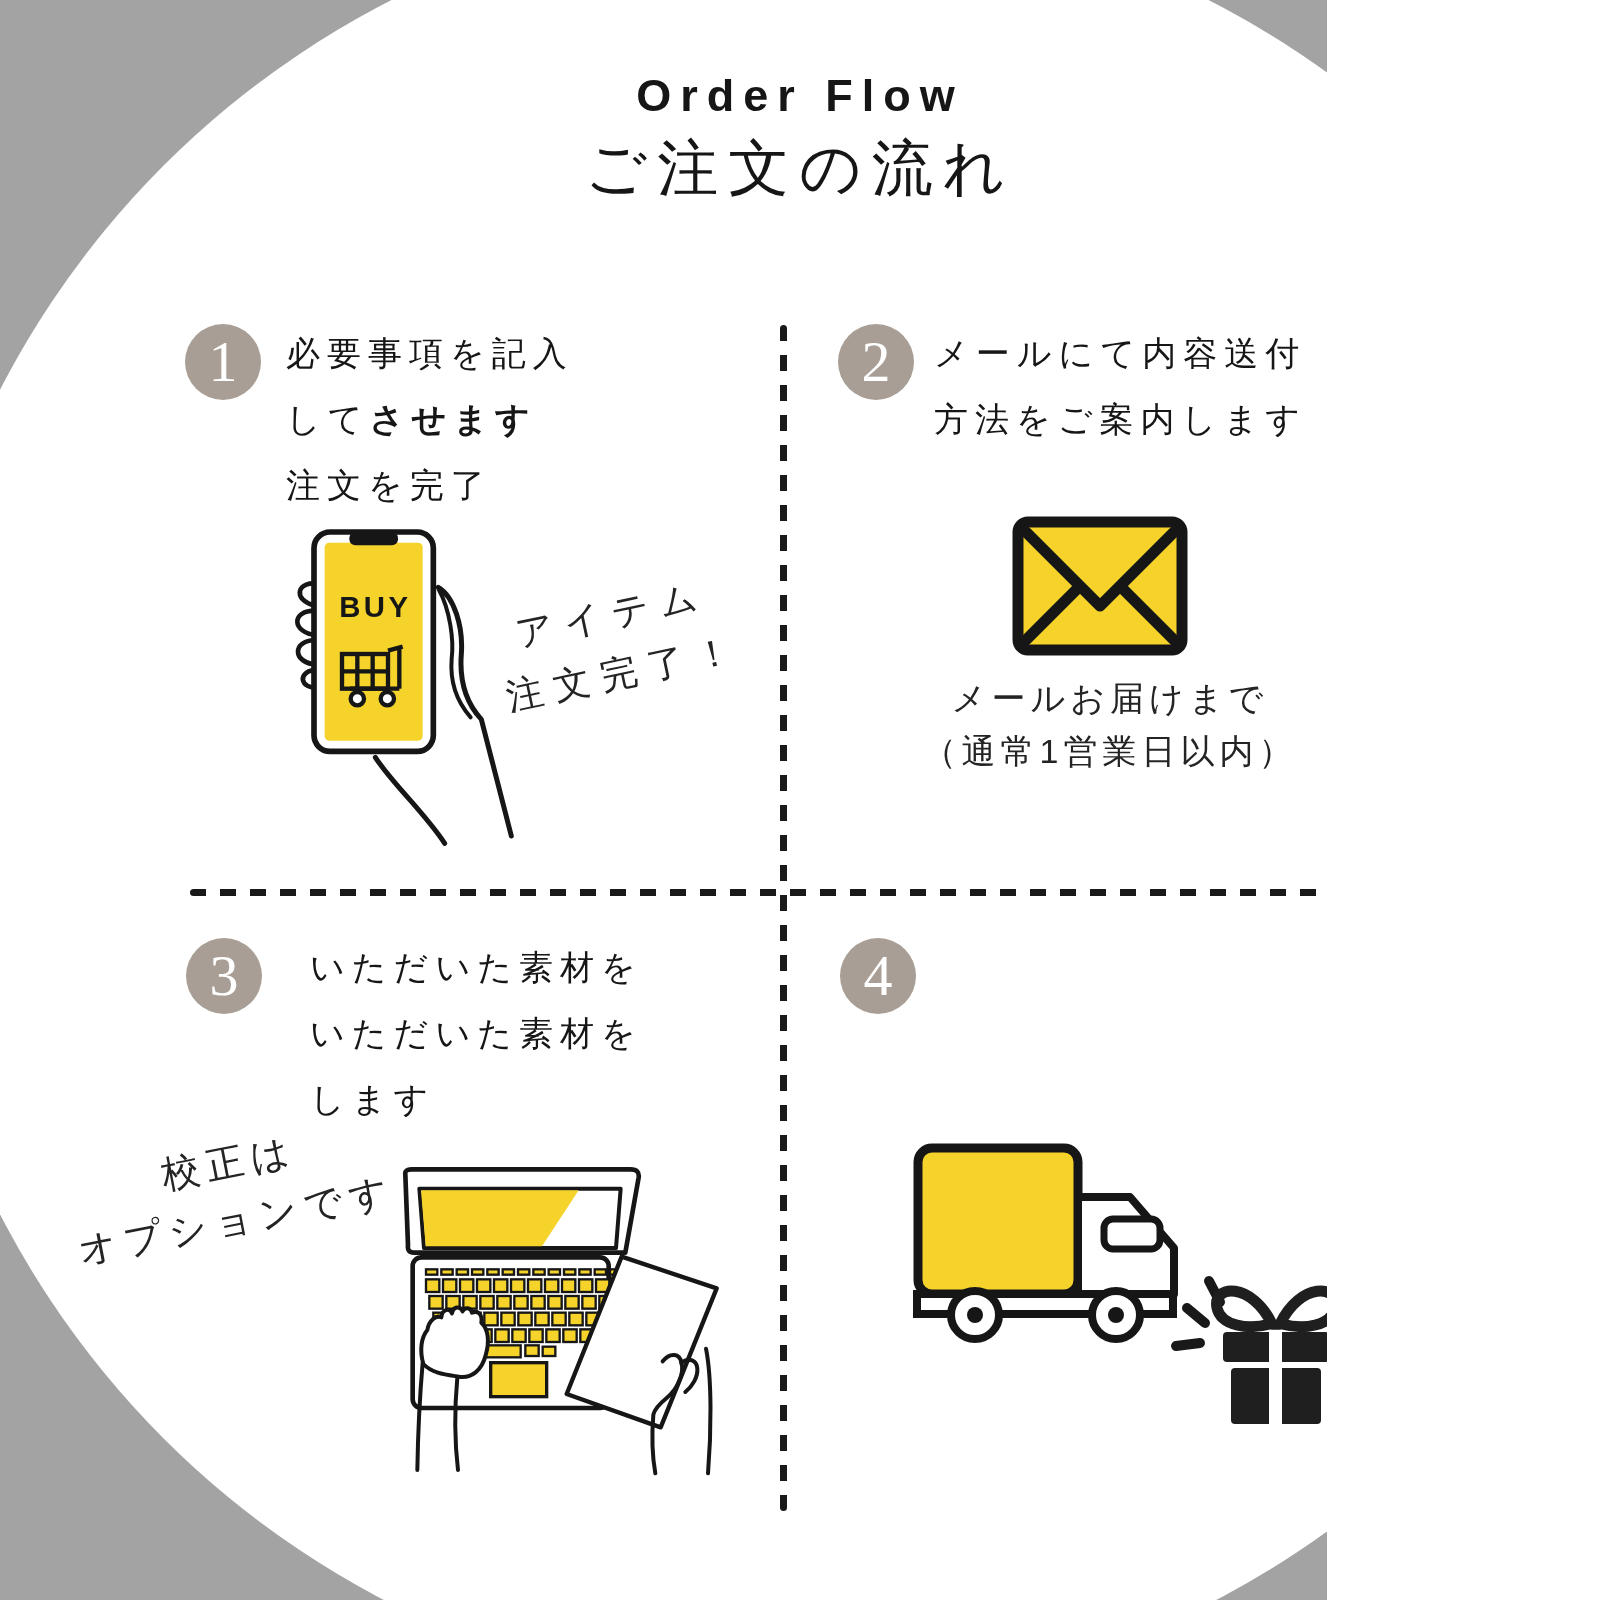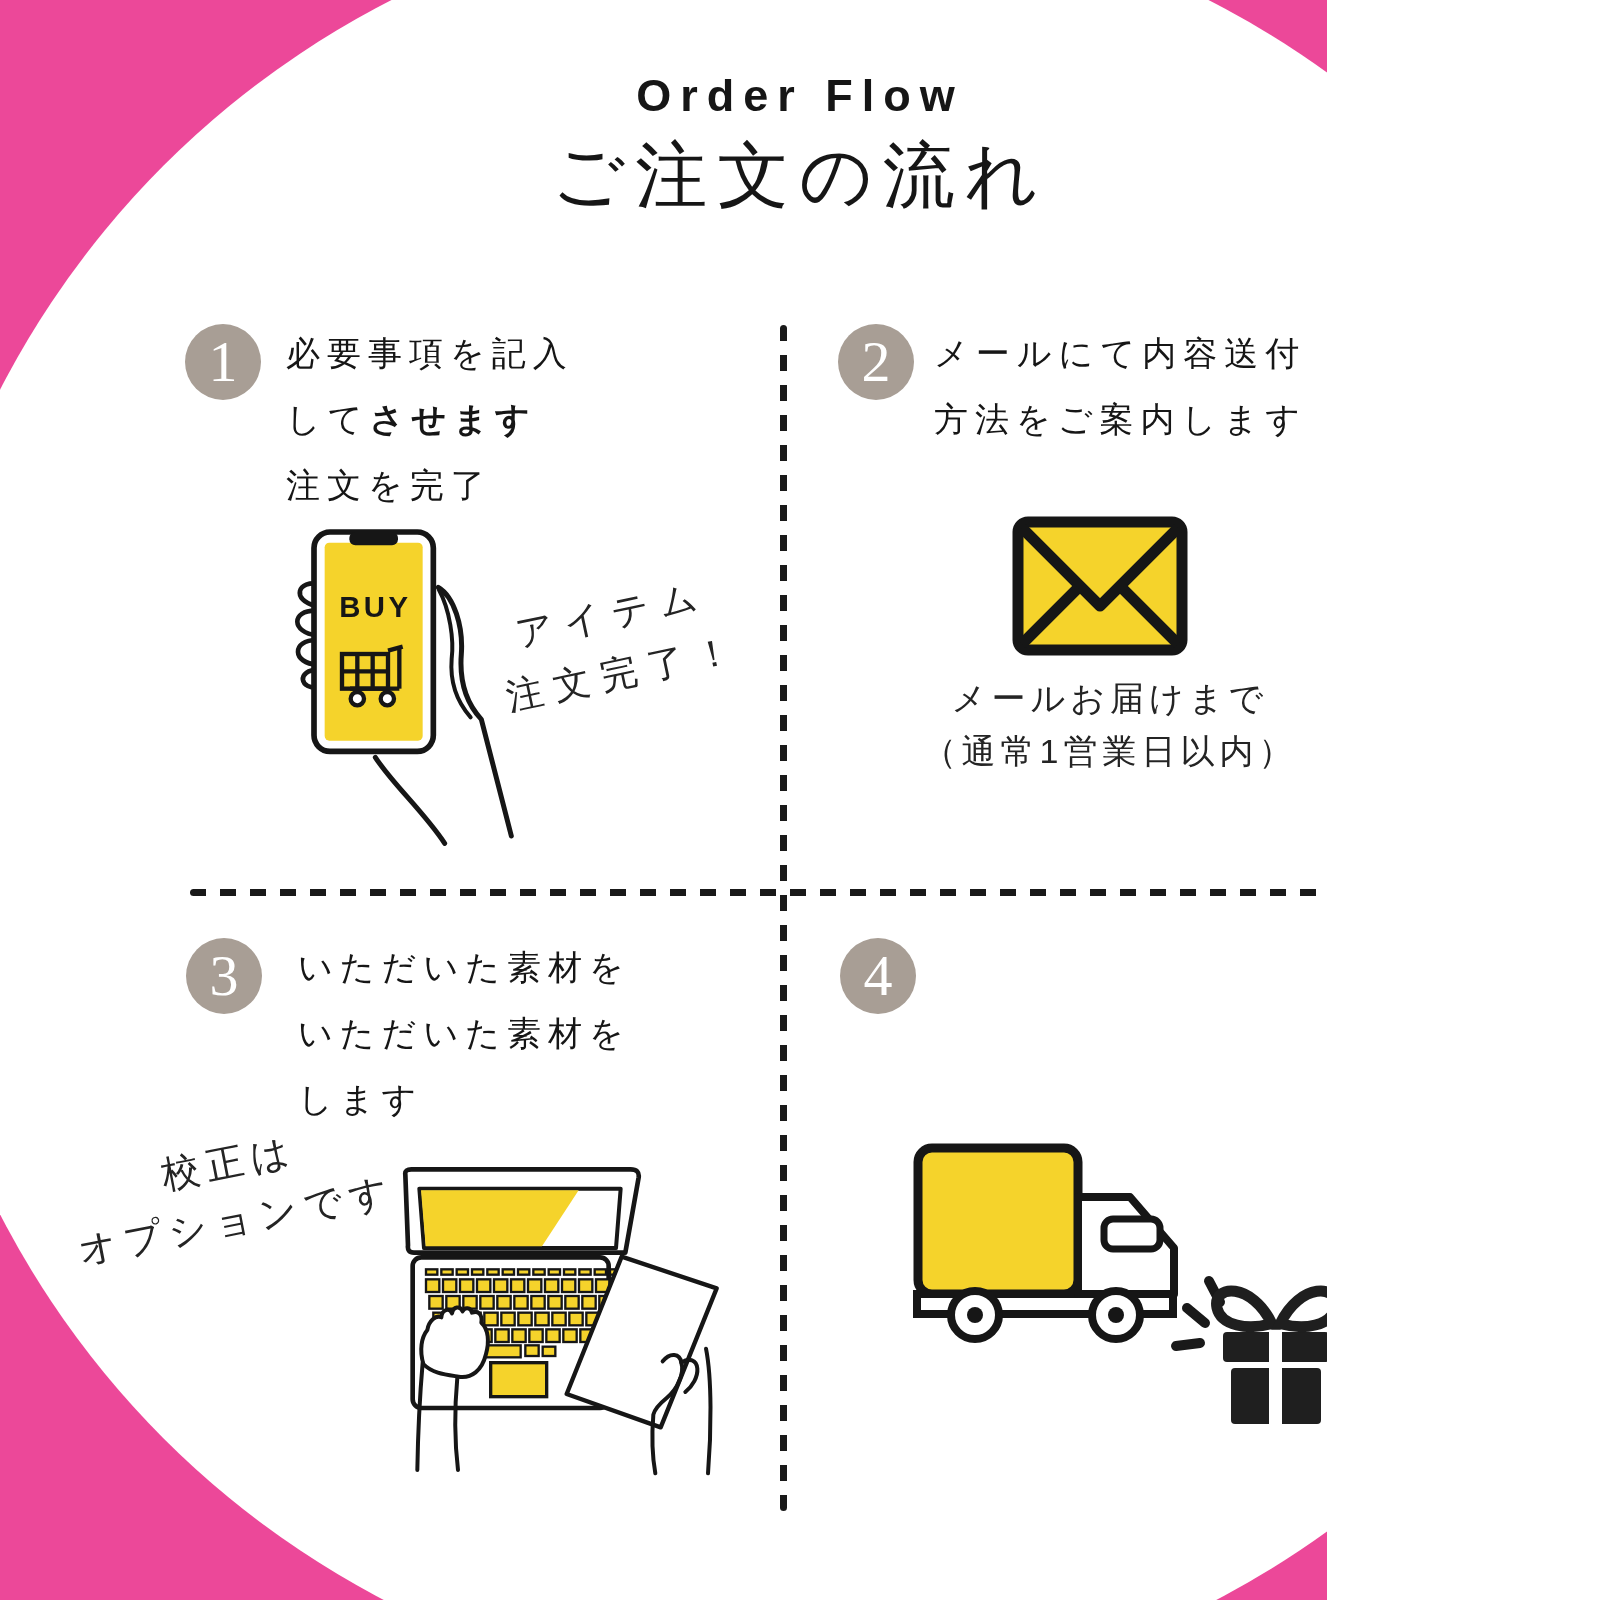--- a/index.html
+++ b/index.html
@@ -1,26 +1,26 @@
 <!DOCTYPE html>
 <html><head>
 <meta charset="utf-8">
 <style>
   html,body{margin:0;padding:0;}
   body{width:1600px;height:1600px;overflow:hidden;
        font-family:"Liberation Sans","DejaVu Sans",sans-serif;}
-  .stage{position:relative;width:1327px;height:1600px;background:#ec4899;overflow:hidden;}
+  .stage{position:relative;width:1327px;height:1600px;background:#a3a3a3;overflow:hidden;}
   .bg-circle{position:absolute;left:-100px;top:-98px;width:1800px;height:1800px;
              border-radius:50%;background:#FFFFFF;}
   
   .title-en{position:absolute;left:0;top:70px;width:1600px;text-align:center;
             font-size:45px;font-weight:bold;letter-spacing:9px;color:#161616;}
   .title-ja{position:absolute;left:0;top:128px;width:1600px;text-align:center;
             font-family:"Liberation Serif","DejaVu Serif",serif;
-            font-size:72px;letter-spacing:10px;color:#161616;}
+            font-size:61px;letter-spacing:10px;color:#161616;}
   
   .divider-h{position:absolute;left:190px;top:889px;width:1186px;height:7px;
      background:repeating-linear-gradient(90deg,#191919 0 16px,transparent 16px 30px);
      border-radius:4px;}
   .divider-v{position:absolute;left:780px;top:325px;width:7px;height:1186px;
      background:repeating-linear-gradient(180deg,#191919 0 16px,transparent 16px 30px);
      border-radius:4px;}
   
   .badge{position:absolute;width:76px;height:76px;border-radius:50%;background:#A89E95;
          color:#FFFFFF;font-family:"Liberation Serif","DejaVu Serif",serif;
@@ -102,21 +102,21 @@
     <path d="M10,128 L66,72" fill="none" stroke="#161616" stroke-width="11"></path>
     <path d="M166,128 L110,72" fill="none" stroke="#161616" stroke-width="11"></path>
   </svg>
 
   <div class="hand note2">
     <div>メールお届けまで</div>
     <div>（通常1営業日以内）</div>
   </div>
 
   <div class="badge" style="left:186px;top:938px;">3</div>
-  <div class="step-text" style="left:298px;top:934px;">
+  <div class="step-text" style="left:310px;top:934px;">
     <div><span>いただいた素材を</span></div>
     <div><span>いただいた素材を</span></div>
     <div><span>します</span></div>
   </div>
 
   <div class="hand note3">
     <div class="indent">校正は</div>
     <div>オプションです</div>
   </div>
 

